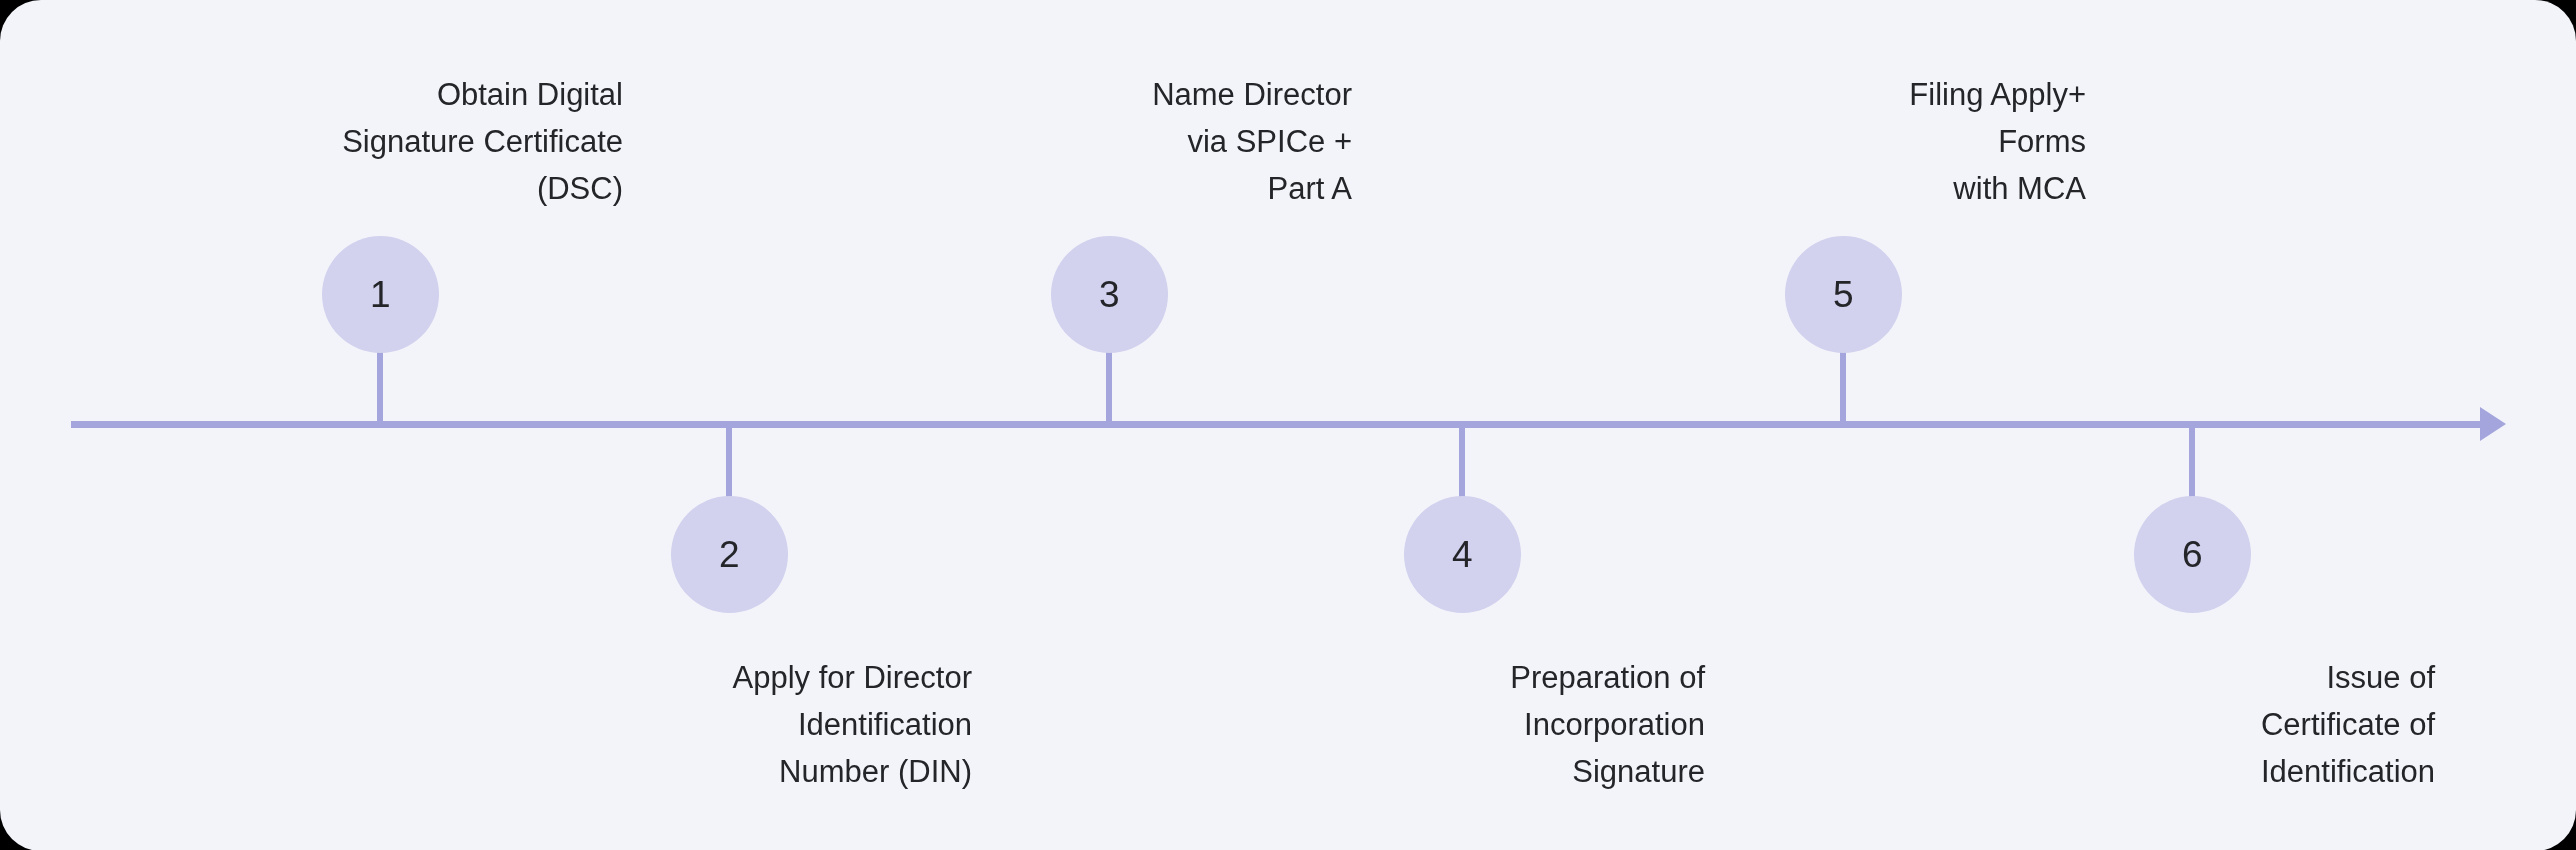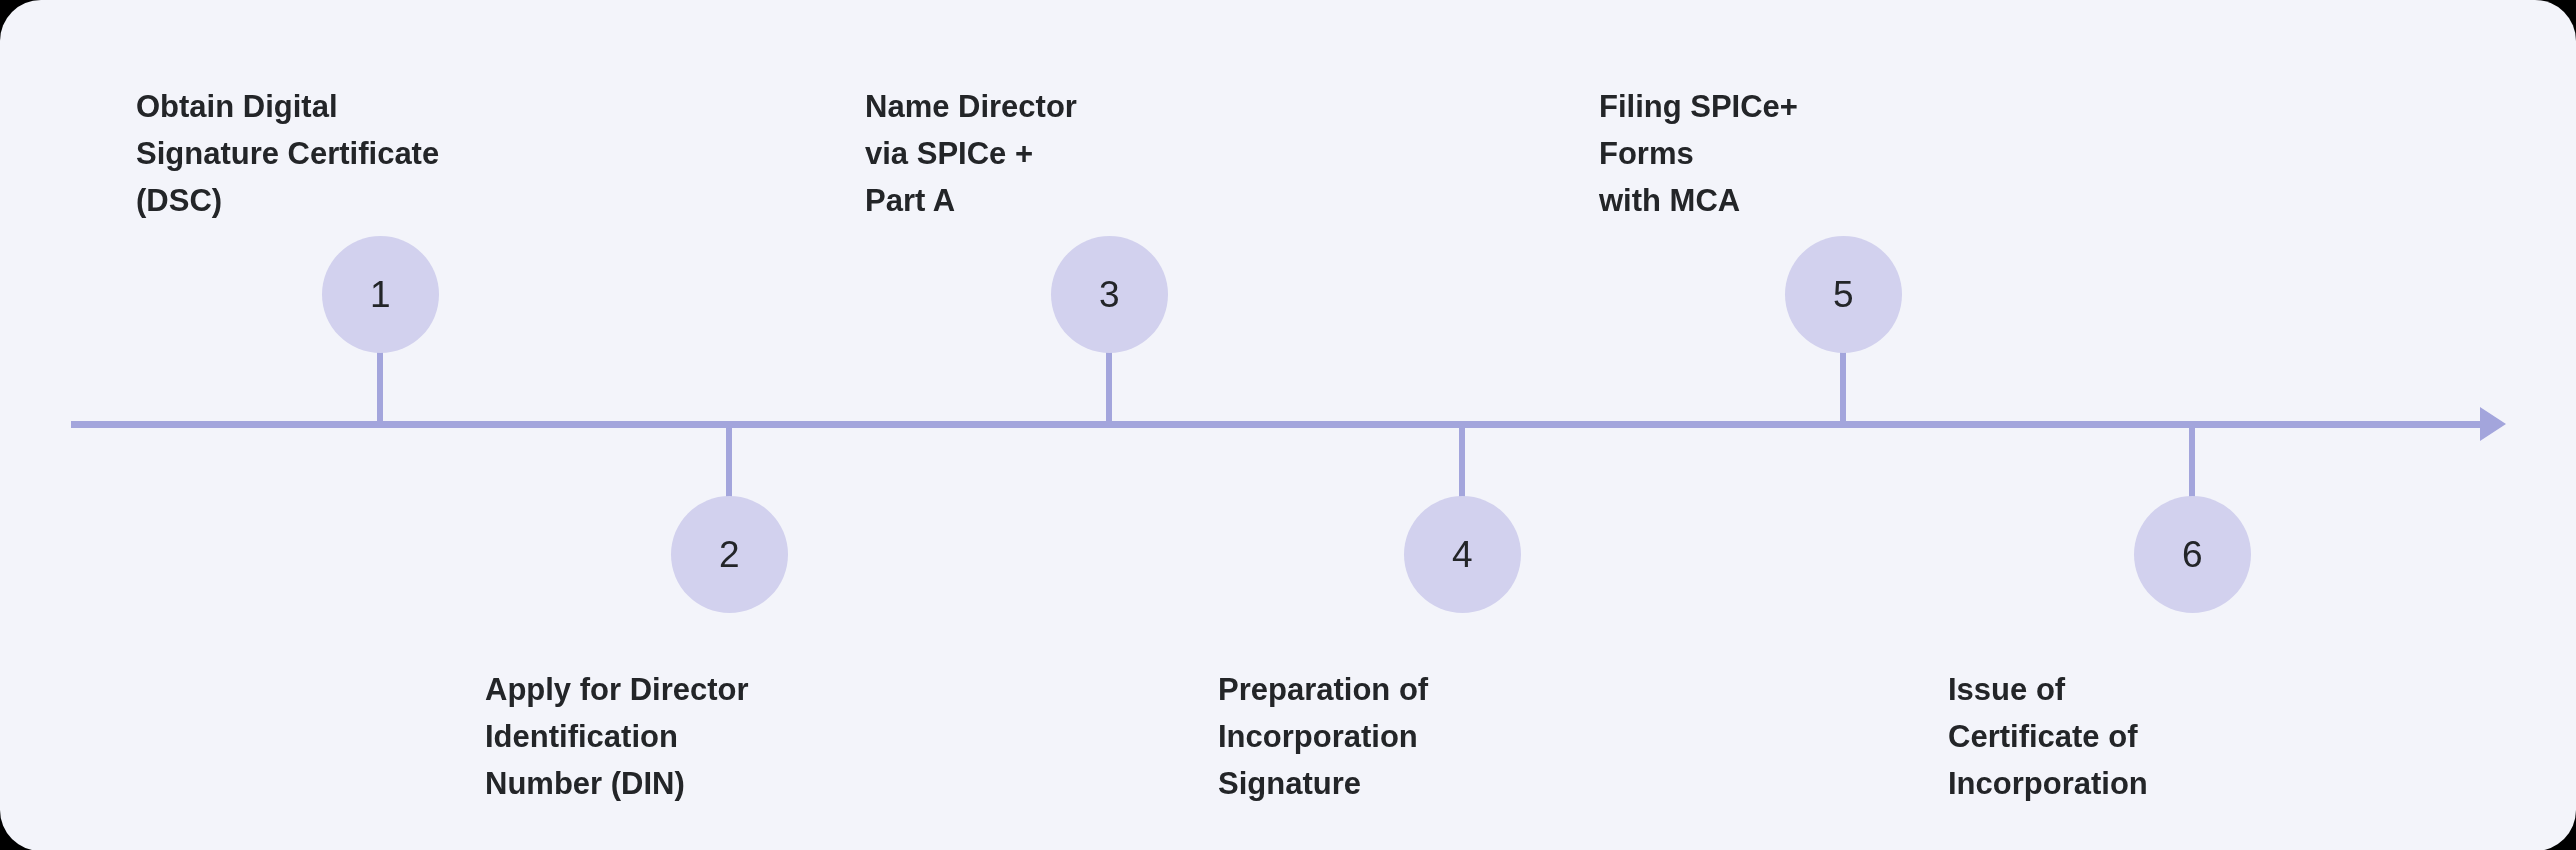--- a/index.html
+++ b/index.html
@@ -82,27 +82,26 @@
     line-height: 1;
     color: #232528;
     font-weight: 400;
     letter-spacing: 0.4px;
   }
 
   .step-label {
     position: absolute;
     left: -244px;
     width: 487px;
-    text-align: left;
+    text-align: right;
     font-size: 31px;
     line-height: 47px;
     color: #232528;
-    font-weight: 700;
+    font-weight: 400;
     white-space: pre-line;
-    margin-top: 12px;
   }
   .step.up   .step-label { top: 71px; }
   .step.down .step-label { top: 654px; }
 </style>
 </head>
 <body>
 
 <div id="timeline-card">
 
   <div class="axis-line"></div>
@@ -143,29 +142,29 @@
         </div>
         <div class="step-label">Preparation of
 Incorporation
 Signature</div>
       </div>
       <div class="step up" style="left: 1843px;">
         <div class="stem"></div>
         <div class="node-circle">
           <span class="node-number">5</span>
         </div>
-        <div class="step-label">Filing SPICe+
+        <div class="step-label">Filing Apply+
 Forms
 with MCA</div>
       </div>
       <div class="step down" style="left: 2192px;">
         <div class="stem"></div>
         <div class="node-circle">
           <span class="node-number">6</span>
         </div>
         <div class="step-label">Issue of
 Certificate of
-Incorporation</div>
+Identification</div>
       </div>
     </div>
 
 </div>
 
 
 </body></html>

